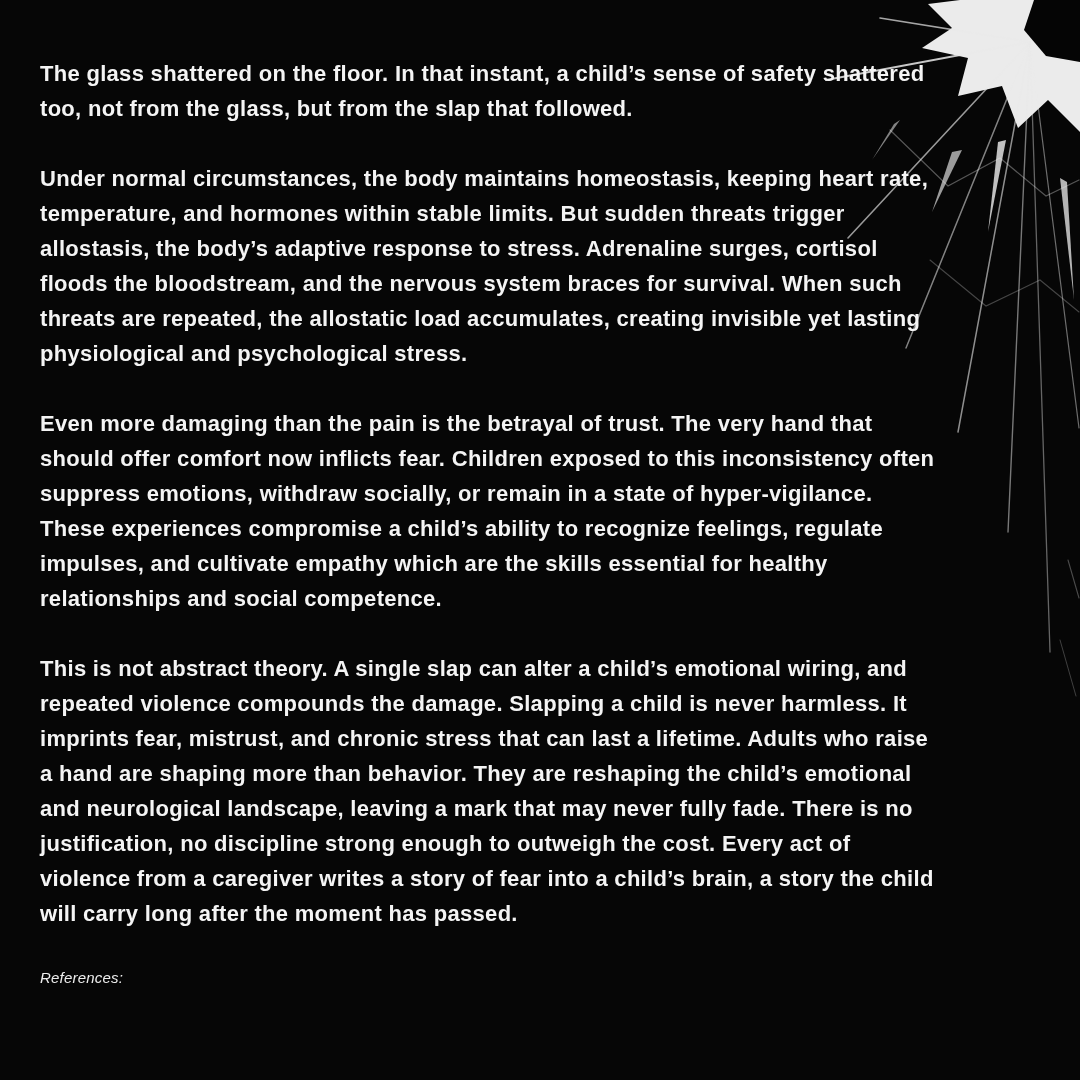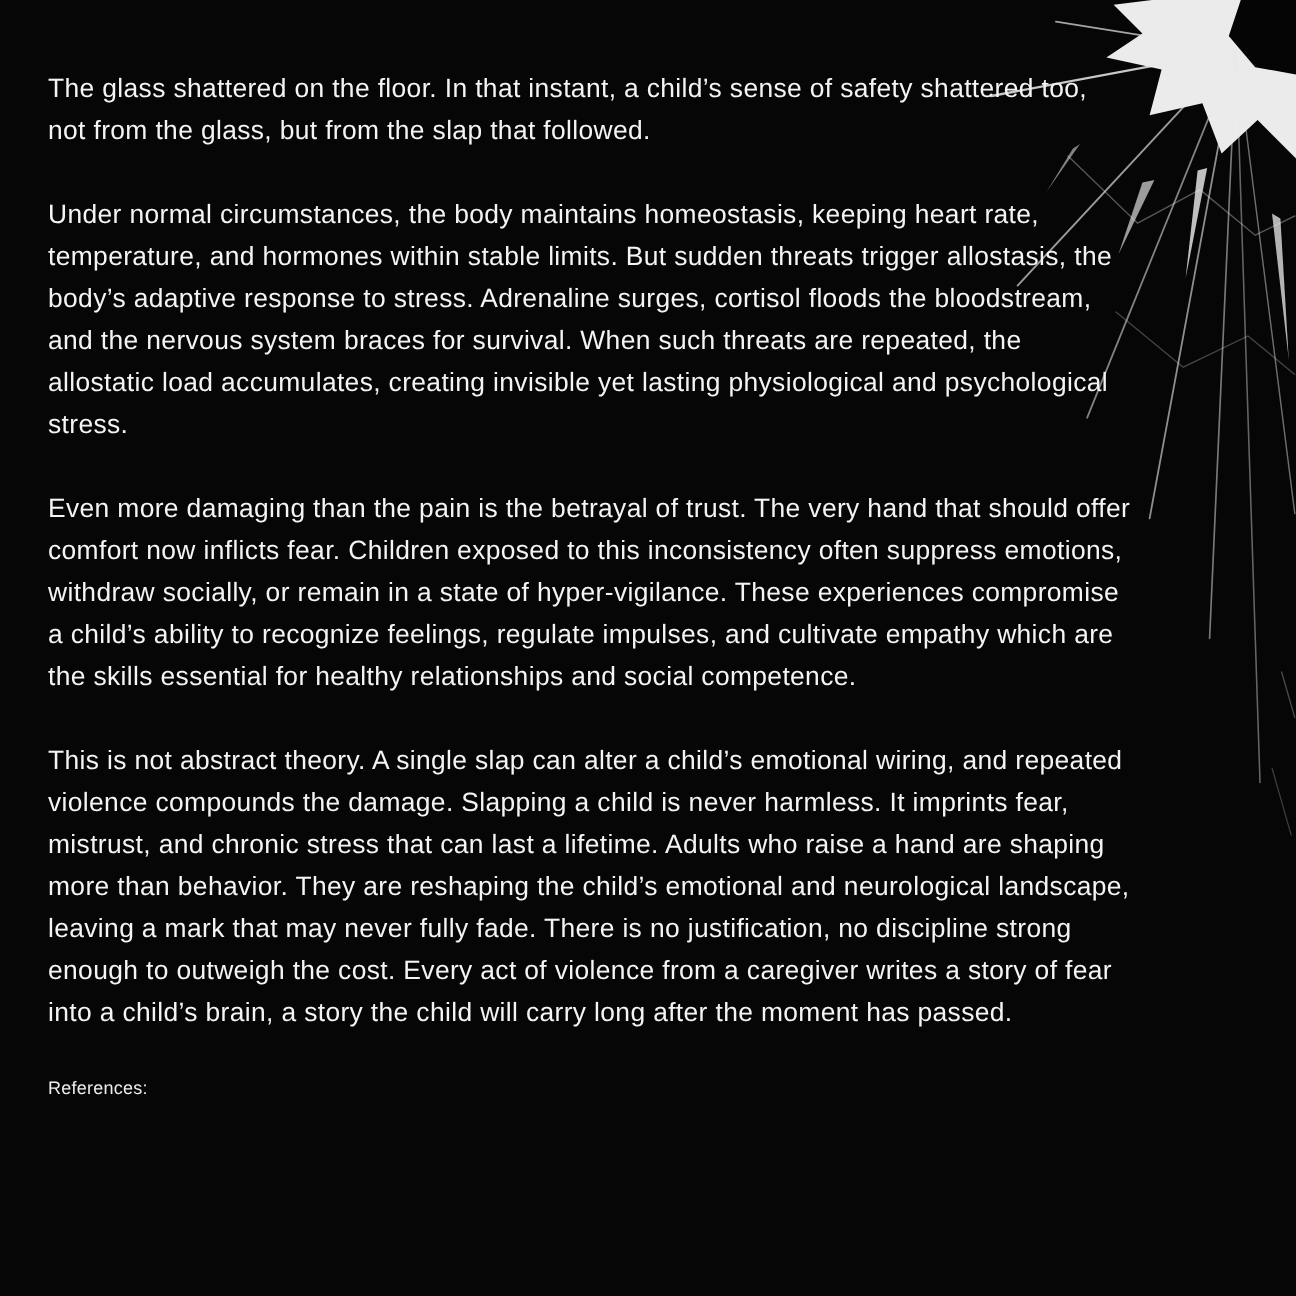--- a/index.html
+++ b/index.html
@@ -20,24 +20,25 @@
     left:40px;top:56px;
     width:902px;
     z-index:1;
     color:#f4f4f4;
   }
   .text-layer p{
     margin:0 0 35px 0;
     font-size:22px;
     line-height:35px;
     letter-spacing:0.3px;
-    font-weight:400;
+    font-weight:700;
   }
   .references{
     margin-top:28px;
+    font-style:italic;
     font-size:15px;
     line-height:24px;
     color:#ededed;
     letter-spacing:0.2px;
   }
   .references div{margin:0;}
 </style>
 </head>
 <body>
 

